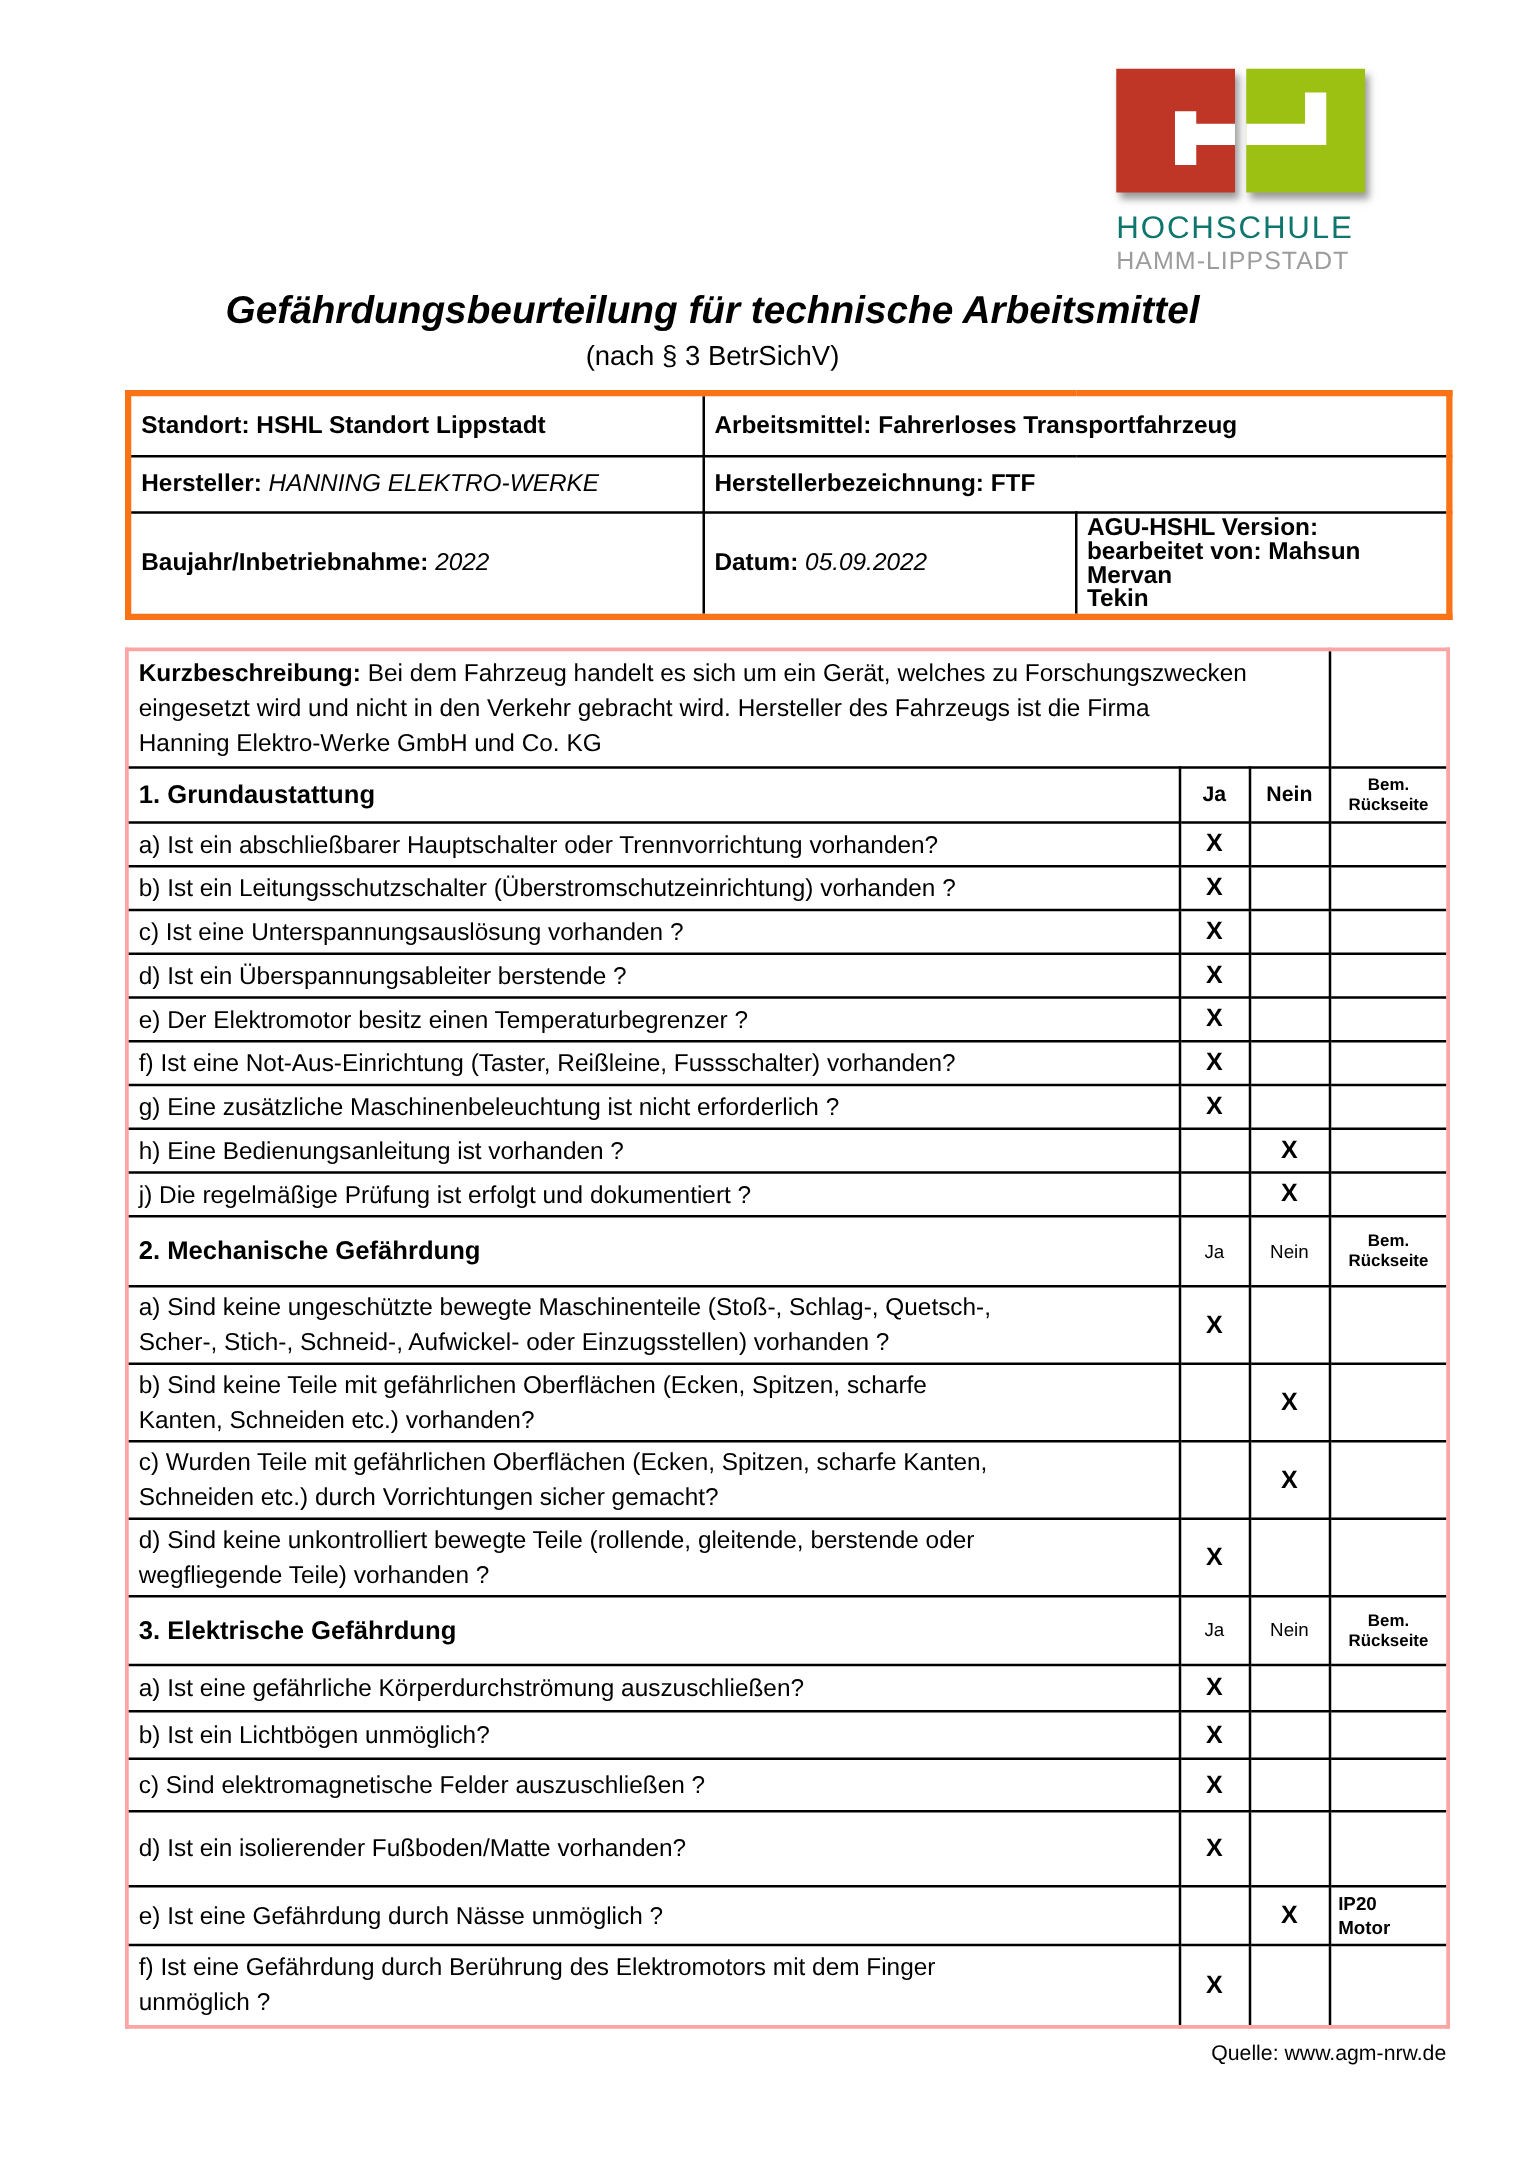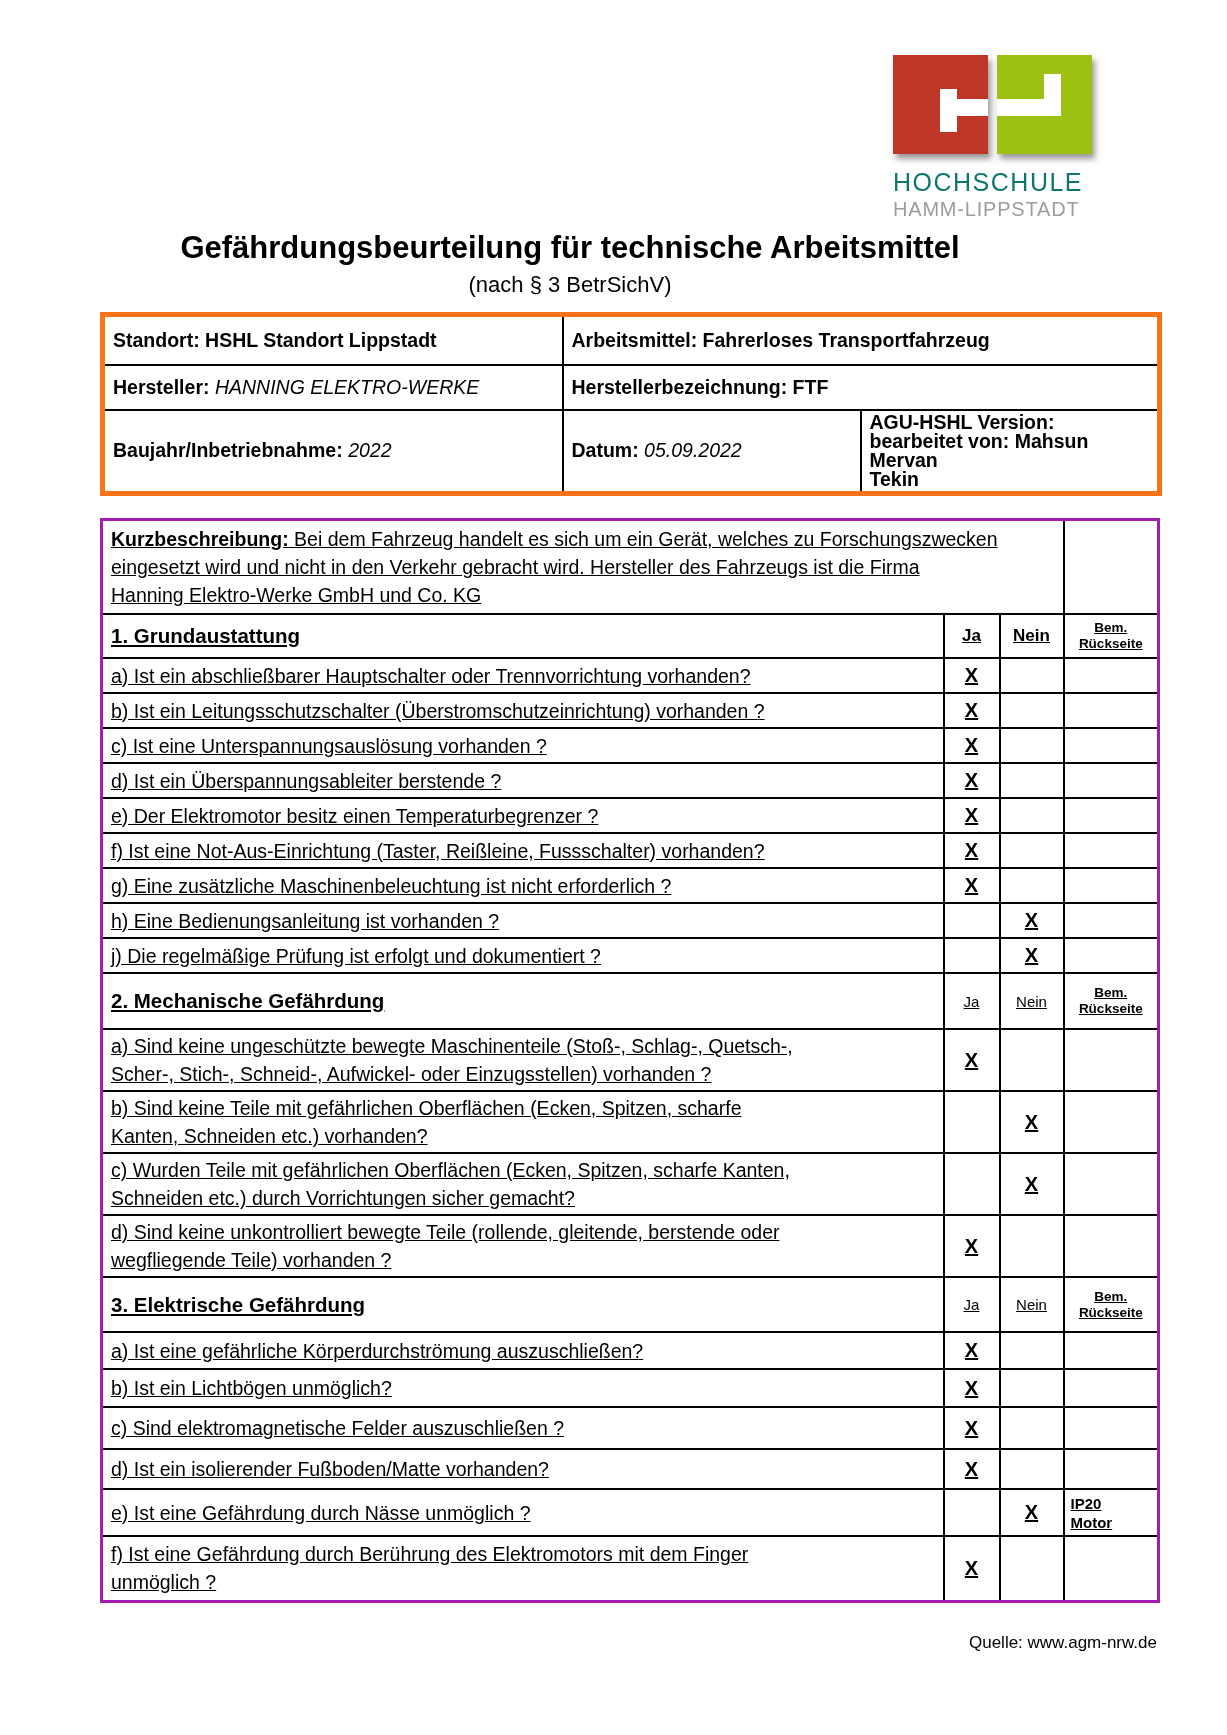--- a/index.html
+++ b/index.html
@@ -15,54 +15,54 @@
   .green{background:#9dc113;}
   .red .bar-v{left:47px;top:34px;width:17px;height:43px;}
   .red .bar-h{left:47px;top:44px;width:48px;height:17px;}
   .green .bar-h{left:0;top:44px;width:57px;height:17px;}
   .green .bar-v{left:47px;top:19px;width:17px;height:42px;}
   .logo-t1{margin-top:14px;font-size:25px;letter-spacing:1.5px;color:#0f766e;}
   .logo-t2{margin-top:1px;font-size:20px;letter-spacing:.8px;color:#9c9c9c;}
 
   
   .title{position:absolute;top:230px;left:100px;width:940px;text-align:center;
-         font-size:31px;font-weight:bold;}
+         font-size:31px;font-weight:bold;font-style:italic;}
   .subtitle{position:absolute;top:272px;left:100px;width:940px;text-align:center;font-size:22px;}
 
   
   table{border-collapse:collapse;table-layout:fixed;}
   td{border:2px solid #000;overflow:hidden;}
 
   .info{position:absolute;top:312px;left:100px;width:1057px;border:5px solid #f97316;}
   .info td{padding:2px 8px;font-size:19.5px;vertical-align:middle;}
   .r1{height:50px;}
   .r2{height:45px;}
   .r3{height:68px;}
   .lb{font-weight:bold;}
   .vb{font-weight:bold;}
   .vn{font-weight:normal;font-style:italic;}
   .agu{font-size:15px;font-weight:bold;white-space:pre-line;line-height:19px;}
 
-  .main{position:absolute;top:518px;left:100px;width:1057px;border:3px solid #a21caf;text-decoration:underline;}
+  .main{position:absolute;top:518px;left:100px;width:1057px;border:3px solid #fca5a5;}
   .main td{vertical-align:middle;}
   .kurz-row{height:86px;}
   .kurz{padding:4px 8px;font-size:19.5px;line-height:28px;}
   .kt{white-space:pre-line;}
   .sec-title{font-weight:bold;font-size:20.5px;padding:2px 8px;}
   .colhead{text-align:center;font-weight:bold;font-size:17px;}
   .colhead-sm{text-align:center;font-weight:normal;font-size:15px;}
   .bem-head{text-align:center;font-weight:bold;font-size:13.5px;line-height:16px;white-space:pre-line;}
   .s1head{height:44px;}
   .s2head{height:56px;}
   .s3head{height:55px;}
   .q{padding:2px 8px;font-size:19.5px;line-height:28px;white-space:pre-line;}
   .mark{text-align:center;font-weight:bold;font-size:20px;}
   .bem-cell{padding:2px 6px;font-size:15px;font-weight:bold;line-height:19px;white-space:pre-line;}
   .h35{height:35px;} .h37{height:37px;} .h38{height:38px;} .h42{height:42px;}
-  .h45{height:40px;} .h47{height:47px;} .h60{height:60px;} .h65{height:65px;}
+  .h45{height:60px;} .h47{height:47px;} .h60{height:60px;} .h65{height:65px;}
 
   .footer{position:absolute;top:1633px;left:100px;width:1057px;text-align:right;font-size:17px;}
 </style>
 </head>
 <body>
 
 <div class="page">
 
   <div class="logo">
     <div class="squares">

